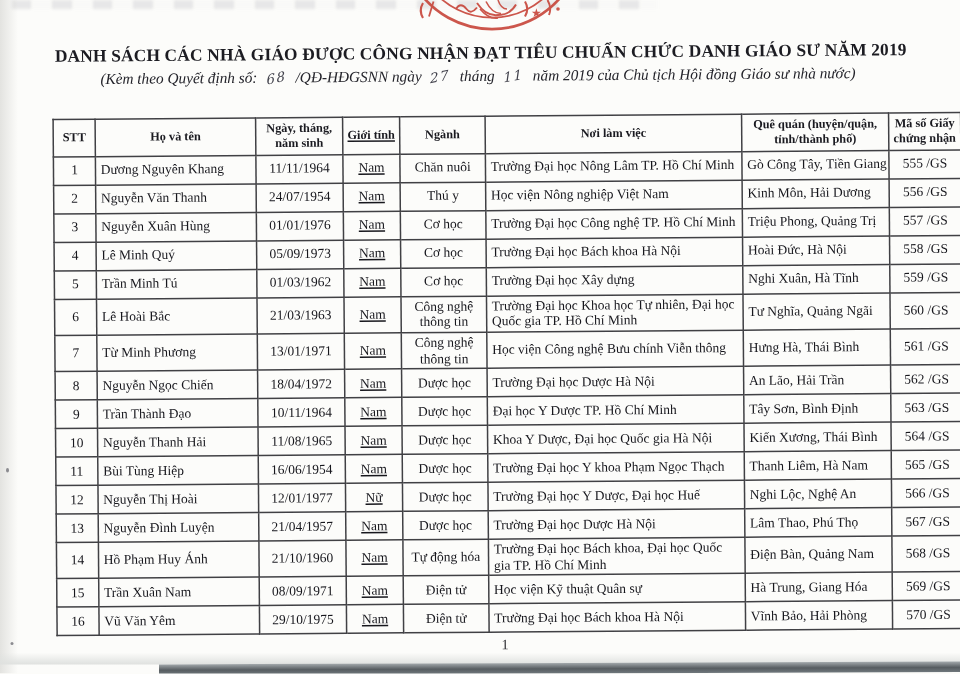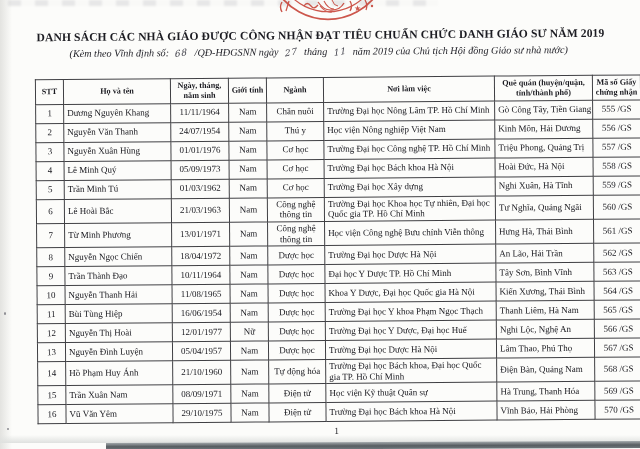--- a/index.html
+++ b/index.html
@@ -44,21 +44,21 @@
     border:1px solid #404044; overflow:hidden;
   }
   table.prof th {
     font-size:8.2px; font-weight:bold; text-align:center;
     padding:2px 1px; height:19px; line-height:1.2; color:#1a1a20;
   }
   table.prof td {
     font-size:9px; padding:1px 3px; height:16px; line-height:1.18;
     vertical-align:middle;
   }
-  .col0{width:25px;} .col1{width:104px;} .col2{width:55px;} .col3{width:35px;}
+  .col0{width:25px;} .col1{width:104px;} .col2{width:55px;} .col3{width:35px;text-decoration:underline;}
   .col4{width:54px;margin-left:44px;} .col5{width:168px;} .col6{width:95px;} .col7{width:45px;margin-top:48px;}
   td.col0, td.col2, td.col3, td.col4, td.col7 { text-align:center; }
   td.col1, td.col5, td.col6 { text-align:left; }
   td.col5 { font-size:8.8px; }
   td.col6 { font-size:8.7px; white-space:nowrap; padding:1px 2px;margin-top:28px; }
   td.col7 { white-space:nowrap;text-align:center; }
   .pagenum {
     position:absolute; left:300px; top:426px; width:70px; text-align:center;
     font-size:9.5px; color:#2a2a30;
   }
@@ -95,21 +95,21 @@
     <path class="stamp-stroke" d="M 64,0 q 2,6 6,6" fill="none" stroke="#c43a2e" stroke-width="1.0"></path>
     <path class="stamp-stroke" d="M 82,1 q 3,5 0,10" fill="none" stroke="#c43a2e" stroke-width="1.4"></path>
     <path class="stamp-stroke" d="M 97,0 q 3,5 1,10" fill="none" stroke="#c43a2e" stroke-width="1.3"></path>
     <circle class="stamp-fill" cx="104" cy="6" r="1.2" fill="#c43a2e"></circle>
     <text class="stamp-fill" x="86" y="11" font-size="8" fill="#c43a2e">★</text>
   </svg>
 
   <div class="sheet">
     <div class="doc-title">DANH SÁCH CÁC NHÀ GIÁO ĐƯỢC CÔNG NHẬN ĐẠT TIÊU CHUẨN CHỨC DANH GIÁO SƯ NĂM 2019</div>
 
-    <div class="doc-subtitle"><span>(Kèm theo Vĩnh định số:</span><span class="hand">68</span><span>/QĐ-HĐGSNN ngày</span><span class="hand">27</span><span>tháng</span><span class="hand">11</span><span>năm 2019 của Chủ tịch Hội đồng Giáo sư nhà nước)</span></div>
+    <div class="doc-subtitle"><span>(Kèm theo Quyết định số:</span><span class="hand">68</span><span>/QĐ-HĐGSNN ngày</span><span class="hand">27</span><span>tháng</span><span class="hand">11</span><span>năm 2019 của Chủ tịch Hội đồng Giáo sư nhà nước)</span></div>
 
     <table class="prof">
       <thead>
         <tr id="hdr-row">
             <th class="col0">STT</th>
             <th class="col1">Họ và tên</th>
             <th class="col2">Ngày, tháng, năm sinh</th>
             <th class="col3">Giới tính</th>
             <th class="col4">Ngành</th>
             <th class="col5">Nơi làm việc</th>
@@ -198,21 +198,21 @@
             <td class="col6">An Lão, Hải Trần</td>
             <td class="col7">562 /GS</td>
           </tr>
           <tr>
             <td class="col0">9</td>
             <td class="col1">Trần Thành Đạo</td>
             <td class="col2">10/11/1964</td>
             <td class="col3">Nam</td>
             <td class="col4">Dược học</td>
             <td class="col5">Đại học Y Dược TP. Hồ Chí Minh</td>
-            <td class="col6">Tây Sơn, Bình Vĩnh</td>
+            <td class="col6">Tây Sơn, Bình Định</td>
             <td class="col7">563 /GS</td>
           </tr>
           <tr>
             <td class="col0">10</td>
             <td class="col1">Nguyễn Thanh Hải</td>
             <td class="col2">11/08/1965</td>
             <td class="col3">Nam</td>
             <td class="col4">Dược học</td>
             <td class="col5">Khoa Y Dược, Đại học Quốc gia Hà Nội</td>
             <td class="col6">Kiến Xương, Thái Bình</td>
@@ -234,21 +234,21 @@
             <td class="col2">12/01/1977</td>
             <td class="col3">Nữ</td>
             <td class="col4">Dược học</td>
             <td class="col5">Trường Đại học Y Dược, Đại học Huế</td>
             <td class="col6">Nghi Lộc, Nghệ An</td>
             <td class="col7">566 /GS</td>
           </tr>
           <tr>
             <td class="col0">13</td>
             <td class="col1">Nguyễn Đình Luyện</td>
-            <td class="col2">05/04/1957</td>
+            <td class="col2">21/04/1957</td>
             <td class="col3">Nam</td>
             <td class="col4">Dược học</td>
             <td class="col5">Trường Đại học Dược Hà Nội</td>
             <td class="col6">Lâm Thao, Phú Thọ</td>
             <td class="col7">567 /GS</td>
           </tr>
           <tr>
             <td class="col0">14</td>
             <td class="col1">Hồ Phạm Huy Ánh</td>
             <td class="col2">21/10/1960</td>
@@ -258,21 +258,21 @@
             <td class="col6">Điện Bàn, Quảng Nam</td>
             <td class="col7">568 /GS</td>
           </tr>
           <tr>
             <td class="col0">15</td>
             <td class="col1">Trần Xuân Nam</td>
             <td class="col2">08/09/1971</td>
             <td class="col3">Nam</td>
             <td class="col4">Điện tử</td>
             <td class="col5">Học viện Kỹ thuật Quân sự</td>
-            <td class="col6">Hà Trung, Thanh Hóa</td>
+            <td class="col6">Hà Trung, Giang Hóa</td>
             <td class="col7">569 /GS</td>
           </tr>
           <tr>
             <td class="col0">16</td>
             <td class="col1">Vũ Văn Yêm</td>
             <td class="col2">29/10/1975</td>
             <td class="col3">Nam</td>
             <td class="col4">Điện tử</td>
             <td class="col5">Trường Đại học Bách khoa Hà Nội</td>
             <td class="col6">Vĩnh Bảo, Hải Phòng</td>

